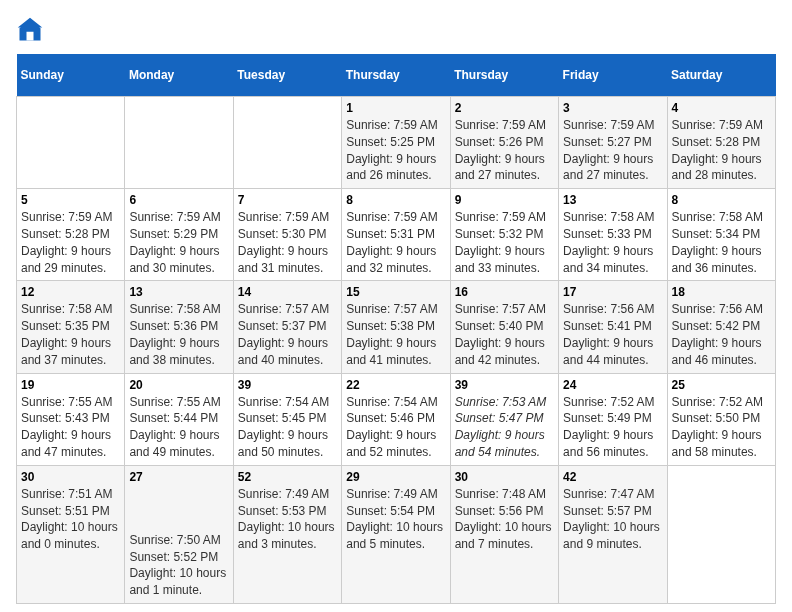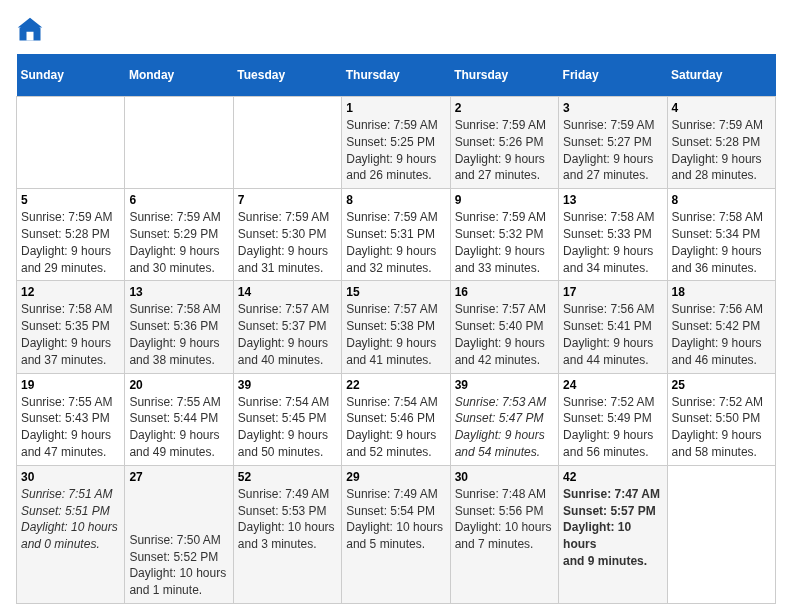--- a/index.html
+++ b/index.html
@@ -304,21 +304,21 @@
           <span class="day-num">25</span>
           <div class="day-info" style="white-space: pre-line;">Sunrise: 7:52 AM
 Sunset: 5:50 PM
 Daylight: 9 hours
 and 58 minutes.</div>
         </td>
       </tr>
       <tr>
         <td>
           <span class="day-num">30</span>
-          <div class="day-info" style="white-space: pre-line; font-style: italic;">Sunrise: 7:51 AM
+          <div class="day-info" style="white-space: pre-line;">Sunrise: 7:51 AM
 Sunset: 5:51 PM
 Daylight: 10 hours
 and 0 minutes.</div>
         </td>
         <td>
           <span class="day-num">27</span>
           <div class="day-info" style="white-space: pre-line; margin-top: 48px;">Sunrise: 7:50 AM
 Sunset: 5:52 PM
 Daylight: 10 hours
 and 1 minute.</div>
@@ -339,21 +339,21 @@
         </td>
         <td>
           <span class="day-num">30</span>
           <div class="day-info" style="white-space: pre-line;">Sunrise: 7:48 AM
 Sunset: 5:56 PM
 Daylight: 10 hours
 and 7 minutes.</div>
         </td>
         <td>
           <span class="day-num">42</span>
-          <div class="day-info" style="white-space: pre-line; font-weight: bold;">Sunrise: 7:47 AM
+          <div class="day-info" style="white-space: pre-line;">Sunrise: 7:47 AM
 Sunset: 5:57 PM
 Daylight: 10 hours
 and 9 minutes.</div>
         </td>
         <td class="empty"></td>
       </tr>
     </tbody>
 </table>
 
 </body></html>

